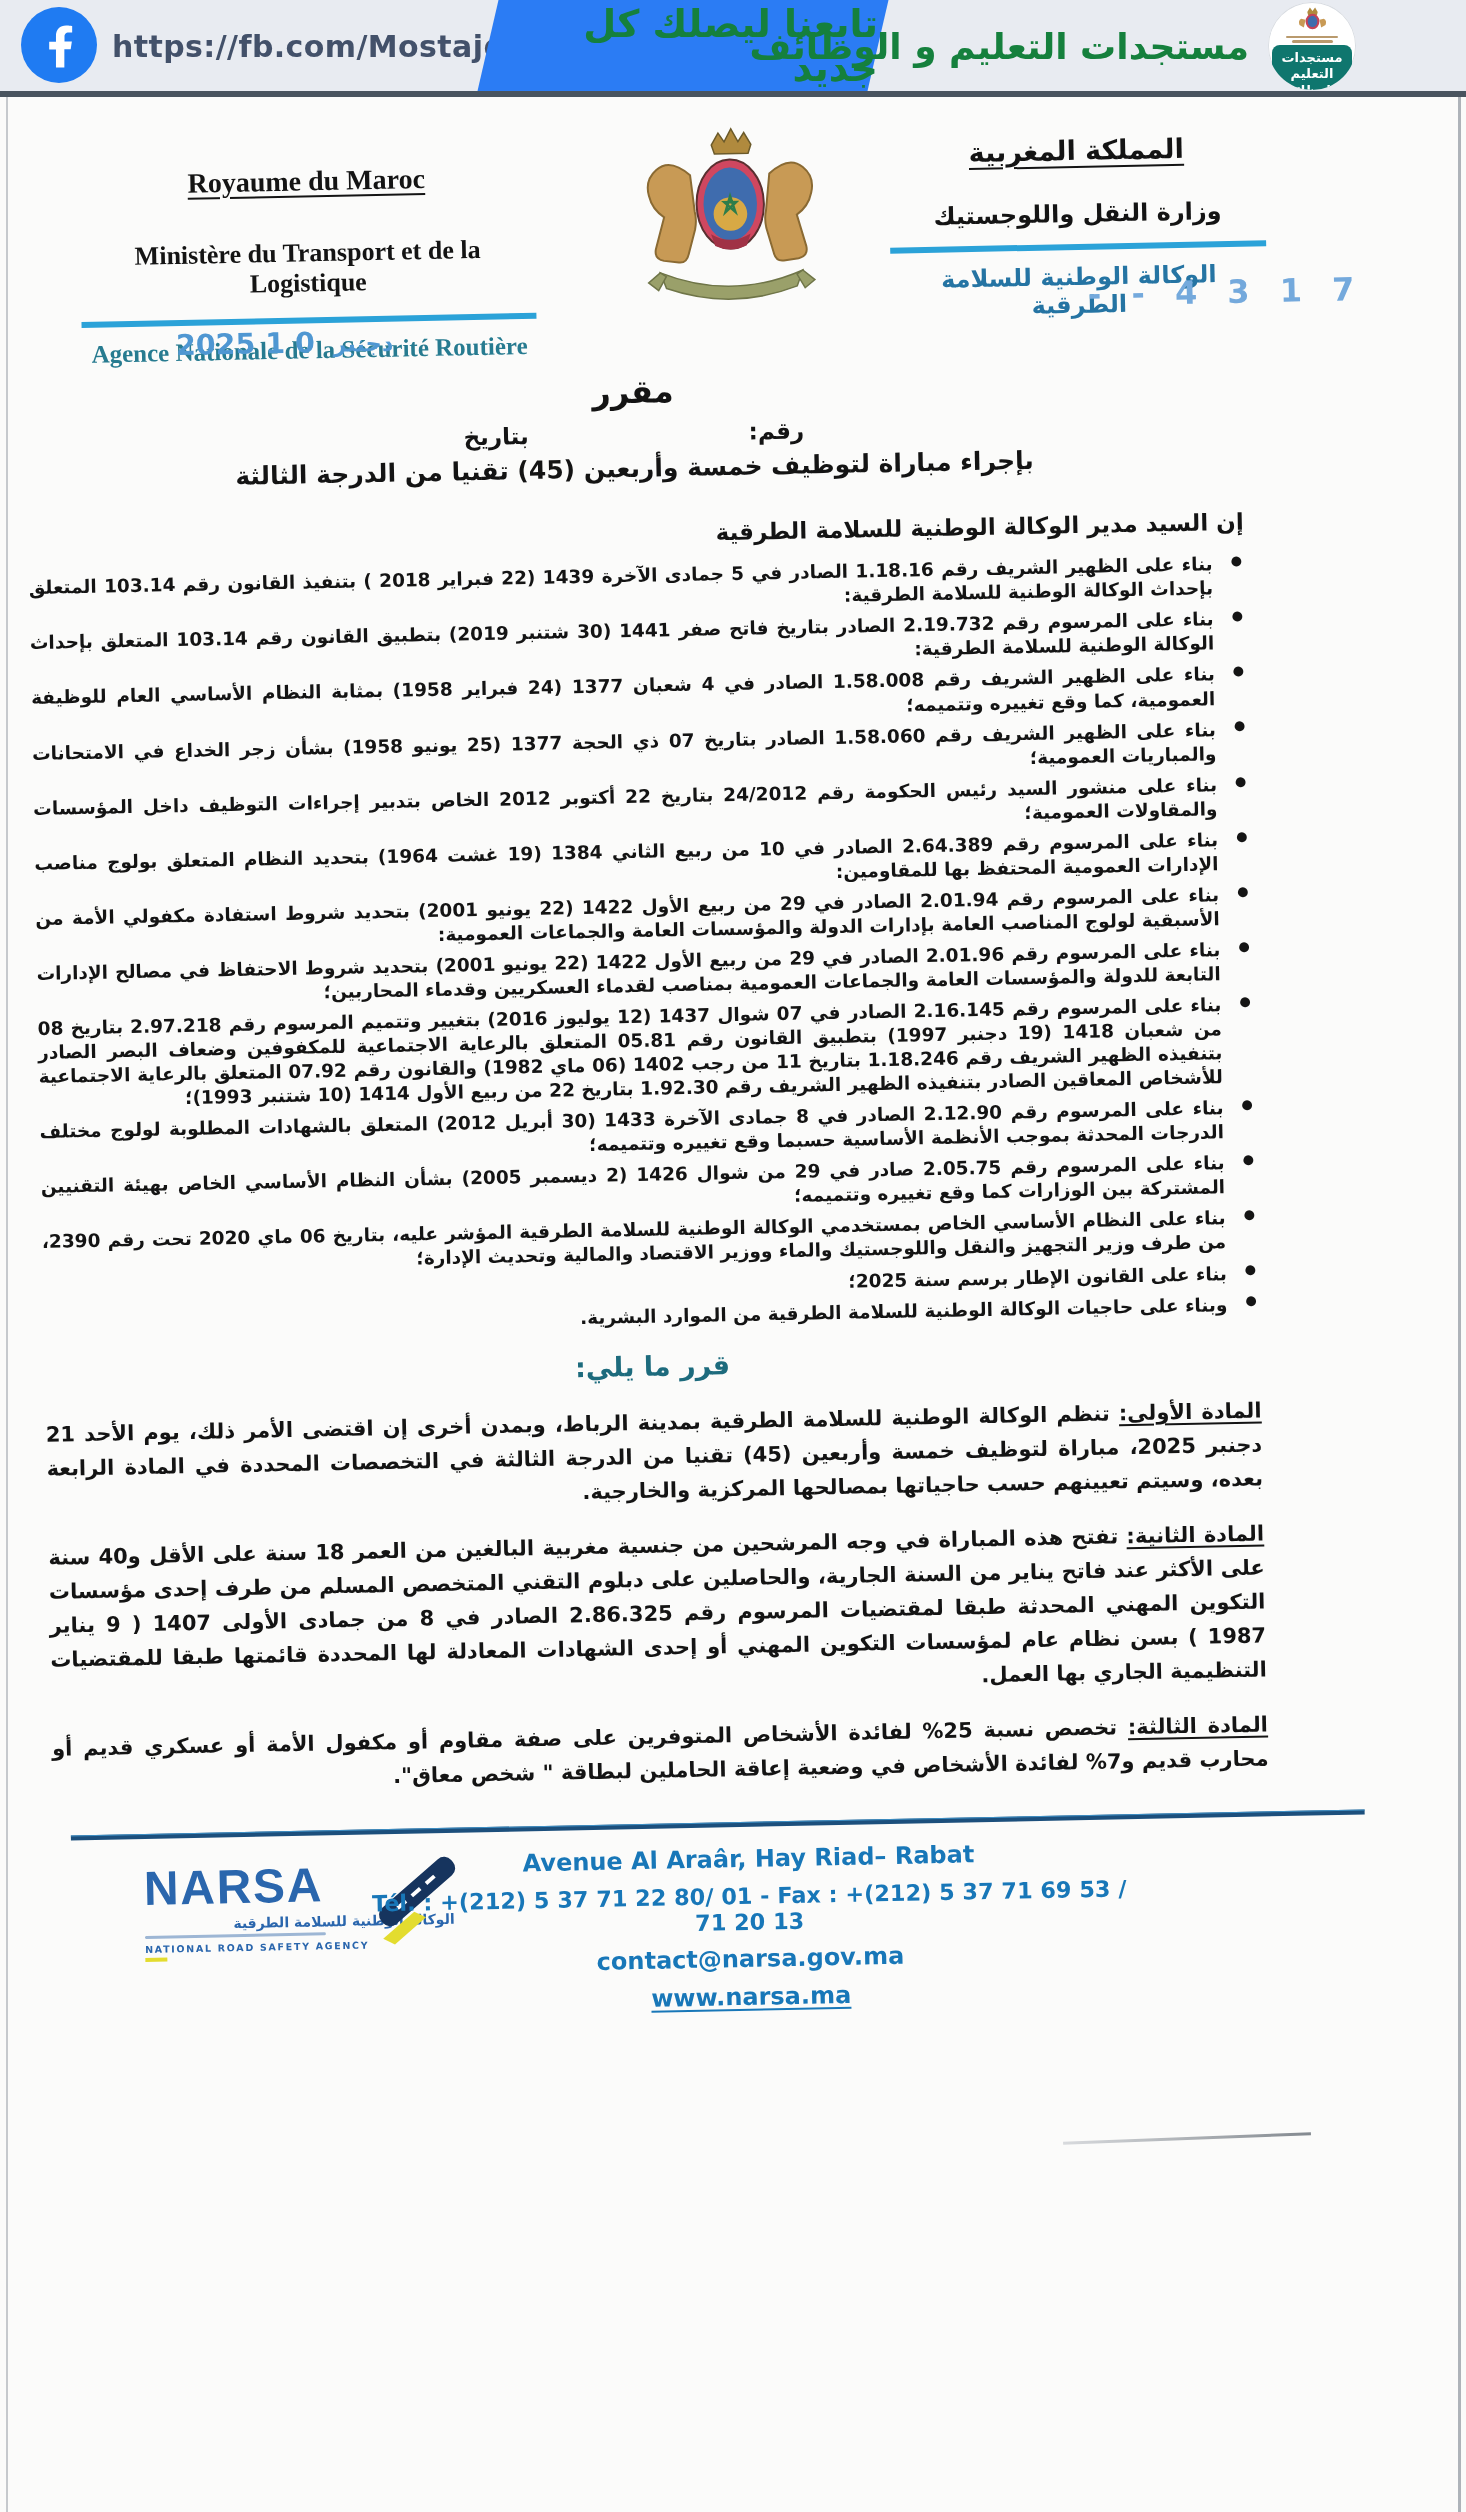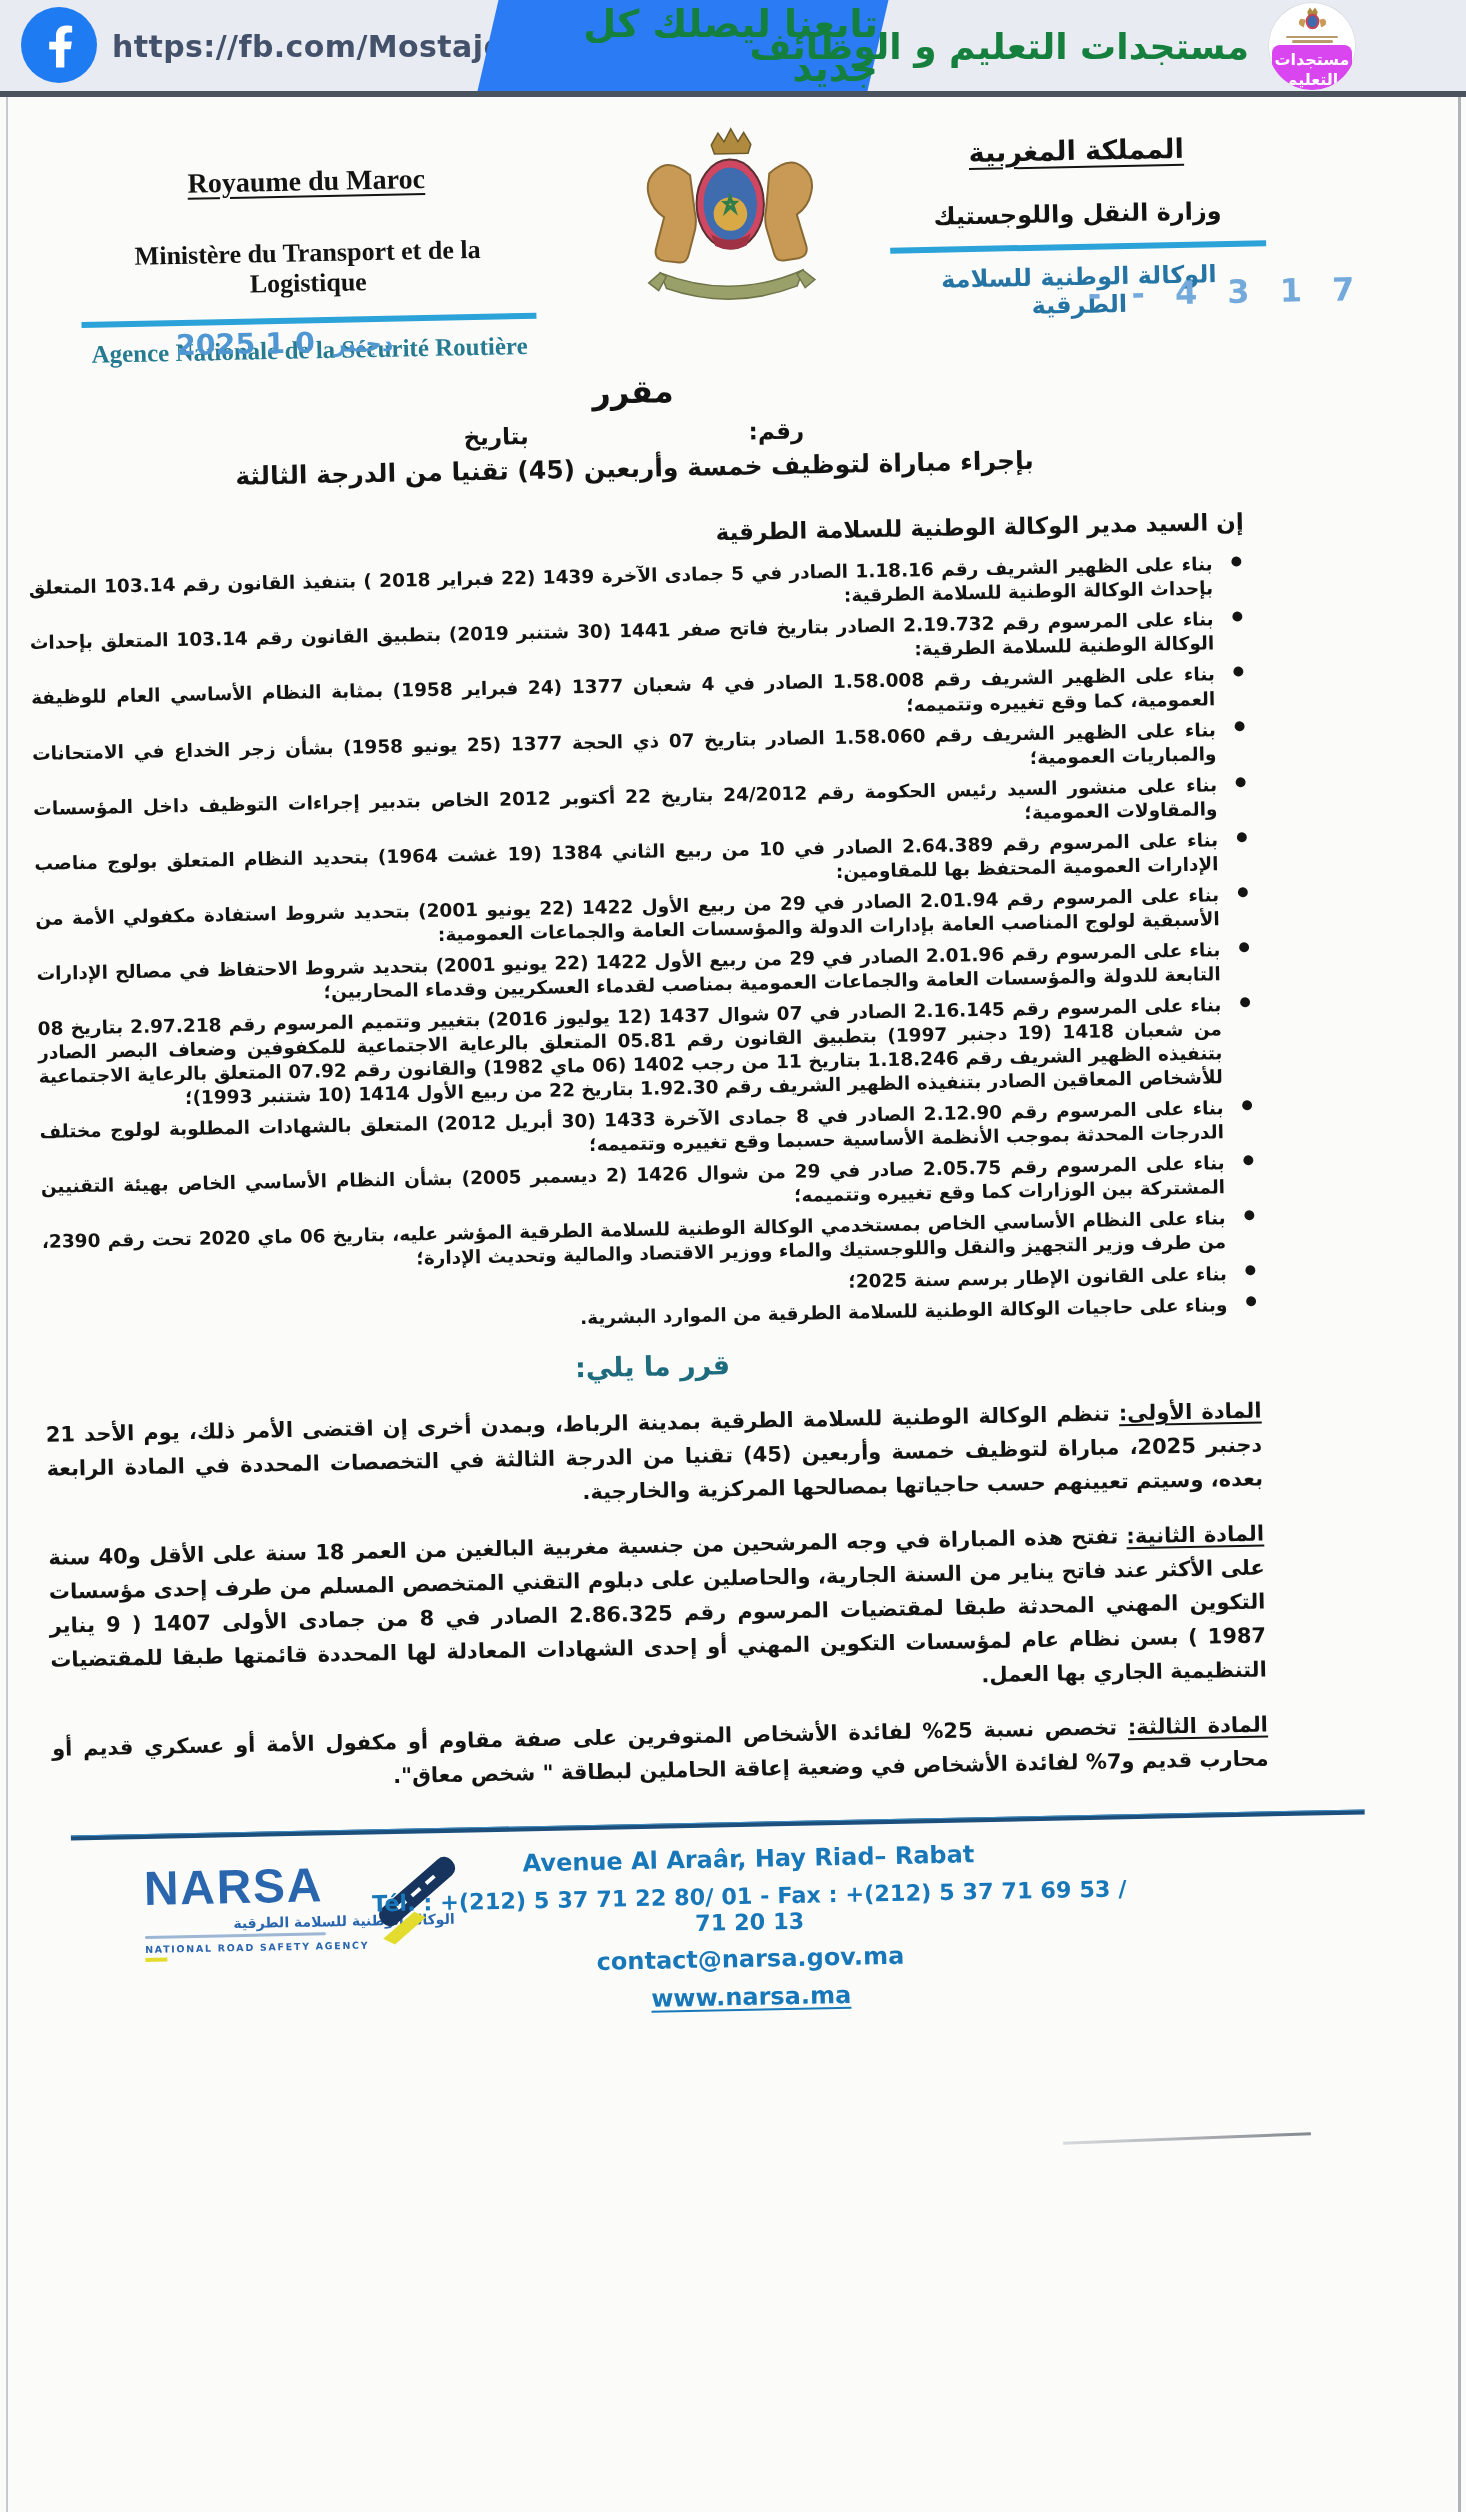--- a/index.html
+++ b/index.html
@@ -19,22 +19,22 @@
     background:#2b7cf4;transform:skewX(-13deg);}
   .ribbon-text{position:absolute;left:488px;top:0;width:390px;height:91px;
     display:flex;align-items:center;justify-content:center;color:#15803d;
     font-size:38px;font-weight:bold;direction:rtl;}
   .page-name{position:absolute;right:217px;top:50%;transform:translateY(-50%);
     color:#15803d;font-size:36px;font-weight:bold;direction:rtl;}
   .badge{position:absolute;right:110px;top:1.7px;width:88px;height:88px;border-radius:50%;
     background:#fff;box-shadow:inset 0 0 0 0.9px #d8dce2;text-align:center;overflow:hidden;}
   .badge .mini-arms{margin-top:3.4px;}
   .badge .tiny-line{height:2.6px;background:#b99a6d;border-radius:1.7px;margin:1.7px auto;}
-  .badge-pill{margin:2.6px auto 0;width:76px;background:#d946ef;border-radius:7.8px;color:#fff;
-    font-size:16px;font-weight:bold;line-height:1.3;padding:4.3px 1.7px;direction:rtl;}
+  .badge-pill{margin:2.6px auto 0;width:76px;background:#0f766e;border-radius:7.8px;color:#fff;
+    font-size:13px;font-weight:bold;line-height:1.3;padding:4.3px 1.7px;direction:rtl;}
   
   .edge-left{position:absolute;left:6px;top:97px;width:1.7px;height:2415px;background:#c6c9cd;}
   .edge-right{position:absolute;right:5.2px;top:97px;width:2.6px;height:2415px;background:#aeb3b9;}
   .artifact-line{position:absolute;left:1063px;top:2137px;width:248px;height:2.6px;
     background:linear-gradient(to right,#d8dadd,#83898f);transform:rotate(-2.2deg);}
   
   .scan{position:absolute;top:97px;left:0;width:1466px;height:2415px;
     transform:rotate(-1.15deg);transform-origin:733px 992px;color:#141414;}
   
   .lh-fr{position:absolute;left:97px;top:60px;width:455px;text-align:center;

